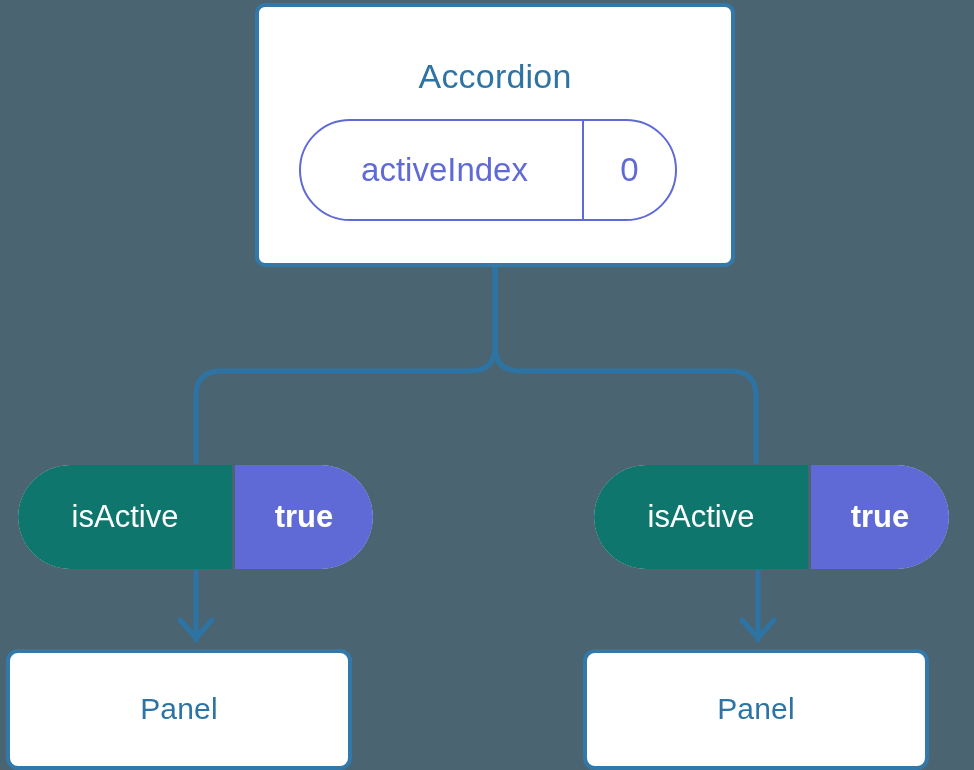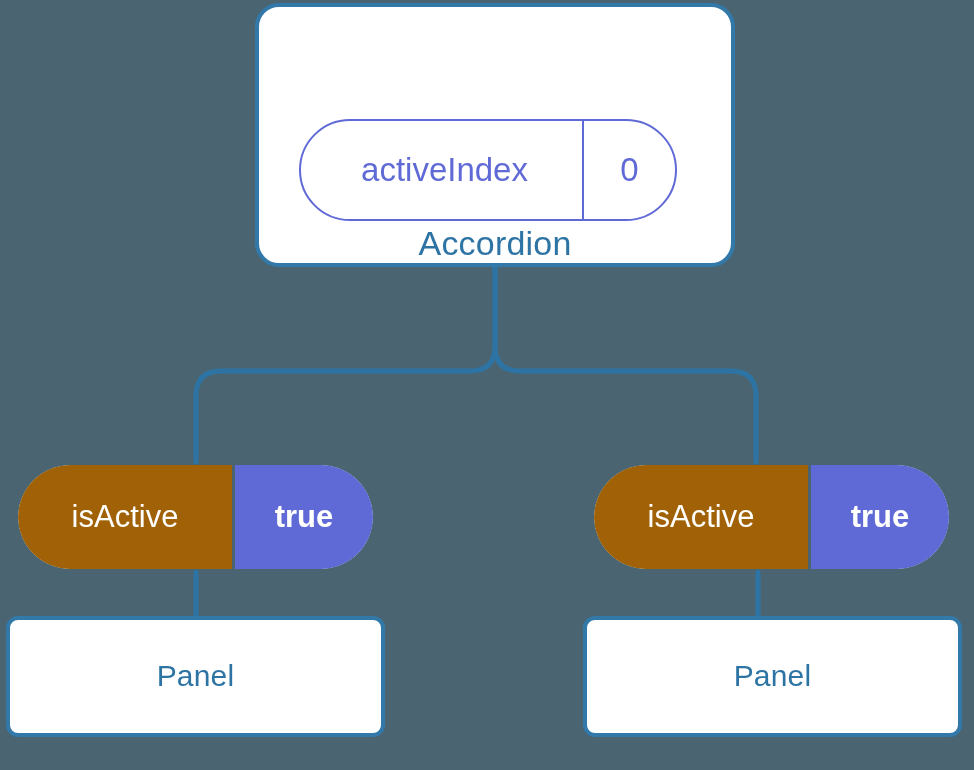--- a/index.html
+++ b/index.html
@@ -48,31 +48,31 @@
     letter-spacing: 0.2px;
     white-space: nowrap;
   }
 
   
   #accordion-box {
     left: 255px;
     top: 3px;
     width: 480px;
     height: 264px;
-    justify-content: flex-end;
-    border-radius: 24px;
+    justify-content: flex-start;
+    border-radius: 10px;
   }
   #accordion-box .comp-title {
     margin-top: 50px;
   }
 
   
   .panel-box {
-    top: 616px;
-    width: 379px;
+    top: 649px;
+    width: 346px;
     height: 121px;
     justify-content: center;
     border-radius: 12px;
   }
   #panel-box-left  { left: 6px;   }
   #panel-box-right { left: 583px; }
   .panel-box .comp-title {
     font-size: 30px;
     margin-bottom: 2px;
   }
@@ -119,21 +119,21 @@
   
   .pill-filled {
     top: 465px;
     width: 355px;
     height: 104px;
     border-radius: 52px;
     overflow: hidden;
     filter: drop-shadow(0 0 0.6px rgba(255,255,255,0.85));
   }
   .pill-filled .pill-key {
-    background: #a16207;
+    background: #0f766e;
     color: #ffffff;
     font-size: 31px;
     border-top-left-radius: 52px;
     border-bottom-left-radius: 52px;
   }
   .pill-filled .pill-val {
     background: #606ad6;
     color: #ffffff;
     font-size: 31px;
     border-top-right-radius: 52px;

